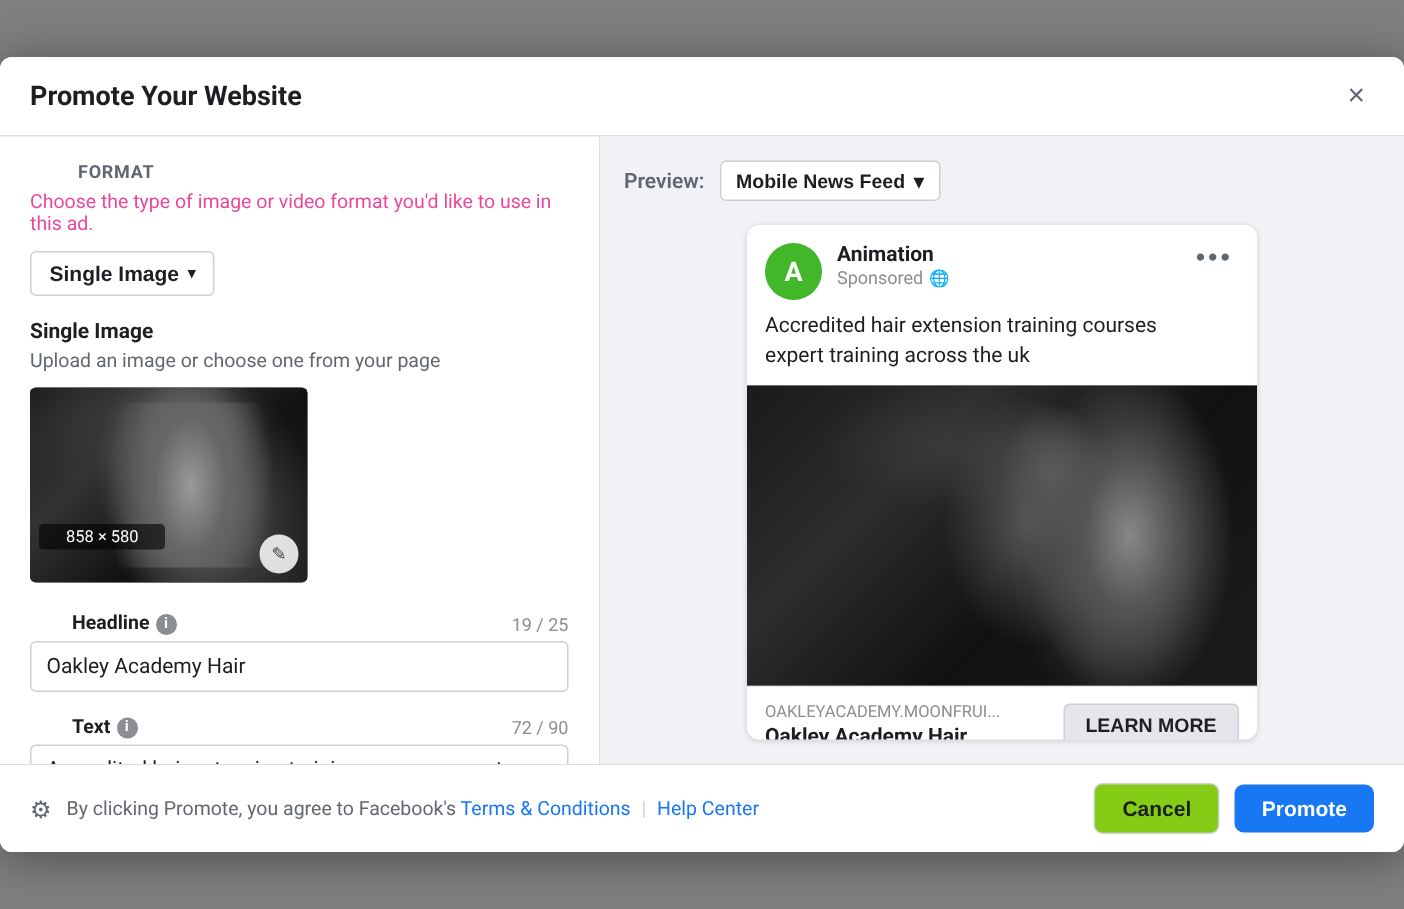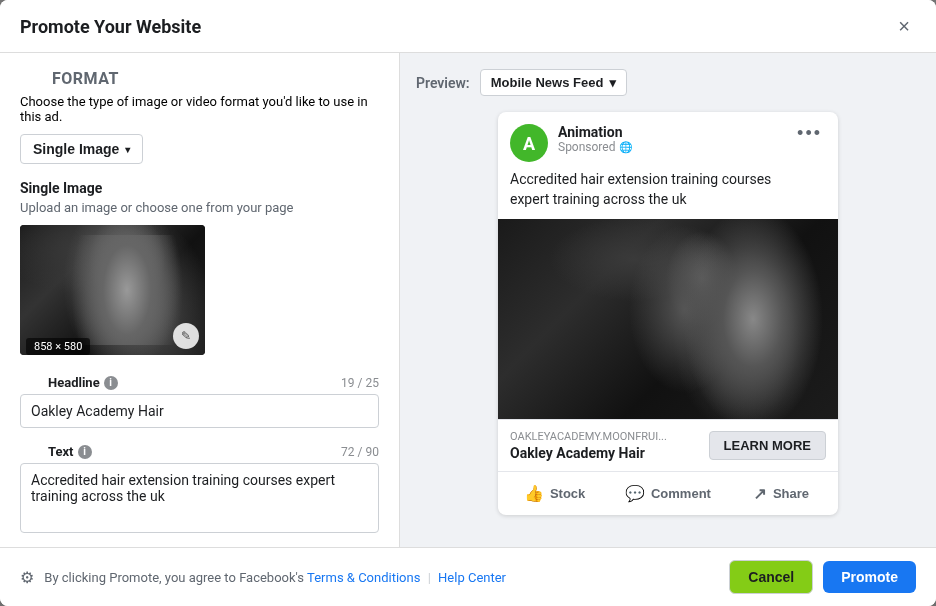--- a/index.html
+++ b/index.html
@@ -10,21 +10,21 @@
       align-items: center;
       justify-content: center;
       width: 936px;
       height: 606px;
       overflow: hidden;
     }
     .modal {
       background: #fff;
       border-radius: 8px;
       width: 936px;
-      height: 606px;
+      height: 530px;
       display: flex;
       flex-direction: column;
       box-shadow: 0 4px 32px rgba(0,0,0,0.4);
       position: relative;
       overflow: hidden;
     }
     .modal-header {
       display: flex;
       align-items: center;
       justify-content: space-between;
@@ -55,31 +55,31 @@
     
     .left-panel {
       width: 400px;
       border-right: 1px solid #ddd;
       overflow-y: auto;
       padding: 16px 20px;
       background: #fff;
       flex-shrink: 0;
     }
     .section-label {
-      font-size: 16px;
+      font-size: 12px;
       font-weight: 700;
       color: #606770;
       text-transform: uppercase;
       letter-spacing: 0.5px;
       margin-bottom: 6px;
       padding-left: 32px;
     }
     .section-desc {
       font-size: 13px;
-      color: #000000;
+      color: #ec4899;
       margin-bottom: 10px;
     }
     .dropdown-btn {
       display: inline-flex;
       align-items: center;
       gap: 6px;
       border: 1px solid #ccd0d5;
       border-radius: 4px;
       padding: 6px 12px;
       font-size: 14px;
@@ -120,26 +120,26 @@
       position: relative;
       width: 185px;
       height: 130px;
       border-radius: 4px;
       overflow: hidden;
       margin-bottom: 20px;
       background: #222;
     }
     .image-dimensions {
       position: absolute;
-      bottom: 0;
+      bottom: 22px;
       left: 6px;
       background: rgba(0,0,0,0.6);
       color: #fff;
       font-size: 11px;
-      padding: 2px 8px;
+      padding: 2px 18px;
       border-radius: 3px;
     }
     .image-edit-btn {
       position: absolute;
       bottom: 6px;
       right: 6px;
       background: rgba(255,255,255,0.85);
       border: none;
       border-radius: 50%;
       width: 26px;

